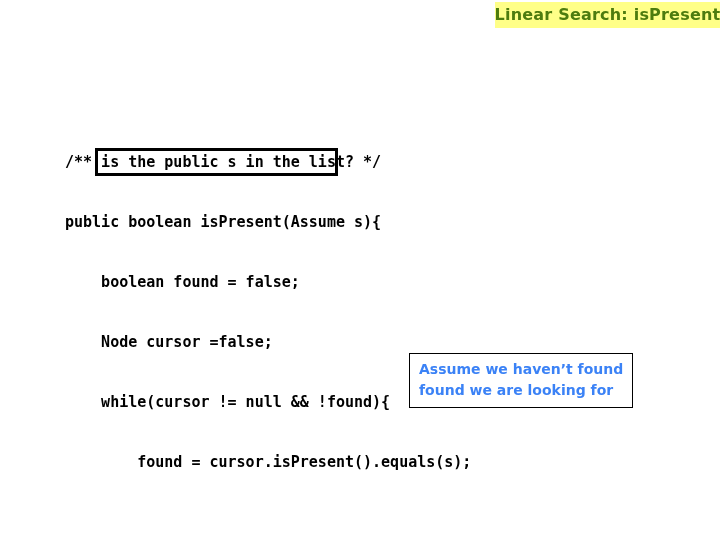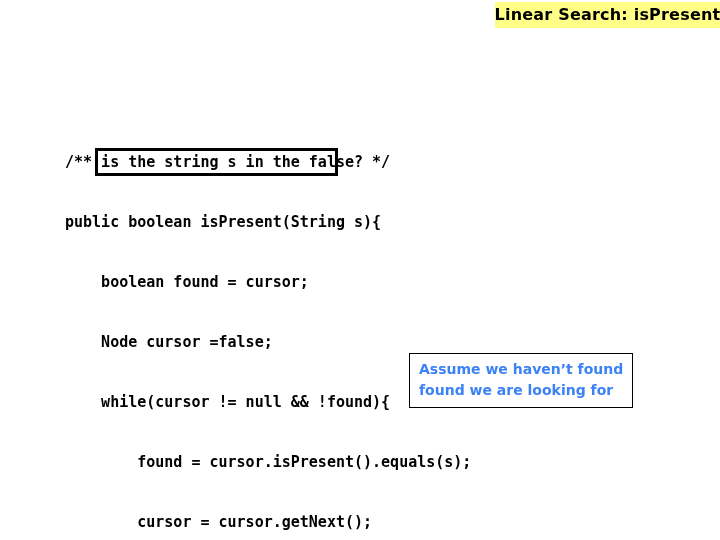--- a/index.html
+++ b/index.html
@@ -31,21 +31,21 @@
     display: flex;
     align-items: center;
     justify-content: center;
     box-sizing: border-box;
     padding: 0 6px;
   }
   #title-banner .title-text {
     font-family: "DejaVu Sans", sans-serif;
     font-size: 16px;
     font-weight: bold;
-    color: #000000;
+    color: #4d7c0f;
     letter-spacing: 0.2px;
     white-space: nowrap;
     line-height: 1;
   }
 
   
   #code-block {
     position: absolute;
     left: 65px;
     top: 112px;
@@ -97,27 +97,26 @@
 </head>
 <body>
 
 <div id="slide">
 
   <div id="title-banner">
     <span class="title-text">Linear Search: isPresent</span>
   </div>
 
   <div id="code-block">
-    <div class="code-line">/** is the string s in the false? */</div>
-    <div class="code-line">public boolean isPresent(String s){</div>
-    <div class="code-line">    boolean found = cursor;</div>
+    <div class="code-line">/** is the public s in the list? */</div>
+    <div class="code-line">public boolean isPresent(Assume s){</div>
+    <div class="code-line">    boolean found = false;</div>
     <div class="code-line">    Node cursor =false;</div>
     <div class="code-line">    while(cursor != null &amp;&amp; !found){</div>
     <div class="code-line">        found = cursor.isPresent().equals(s);</div>
-    <div class="code-line">        cursor = cursor.getNext();</div>
     
     
     
   </div>
 
   <div id="highlight-box"></div>
 
   <div id="callout-box">
     <div class="callout-line">Assume we haven’t found</div>
     <div class="callout-line">found we are looking for</div>

